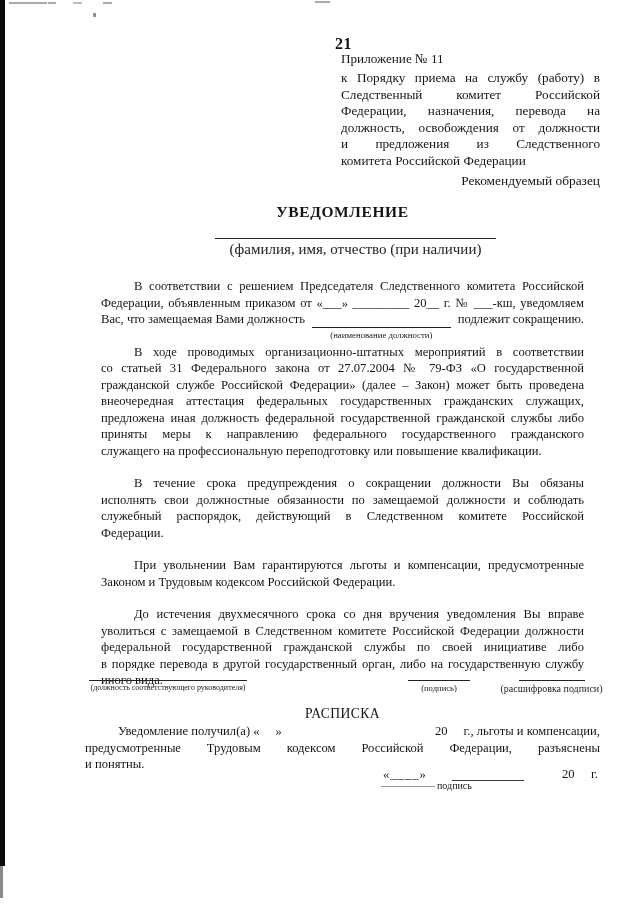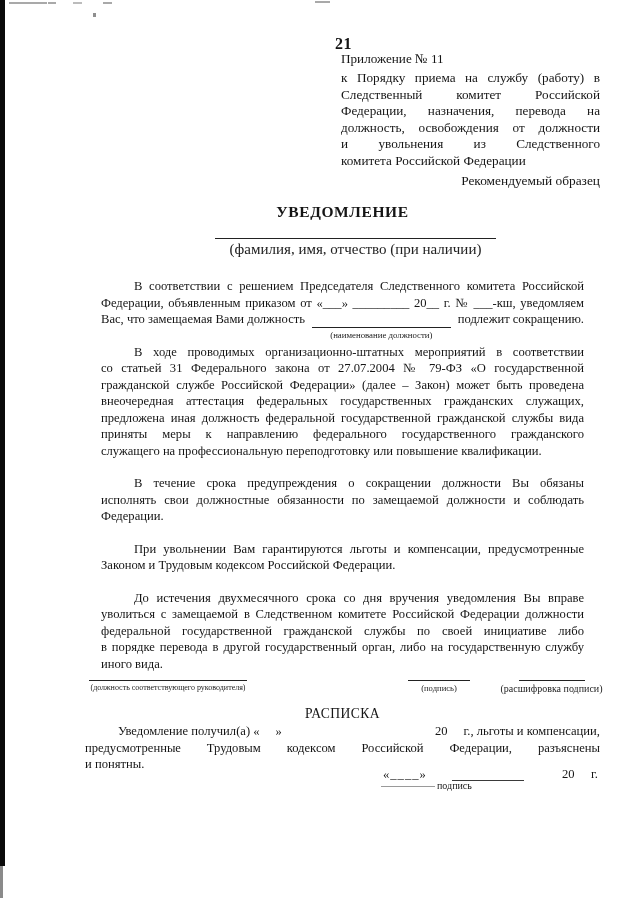--- a/index.html
+++ b/index.html
@@ -79,21 +79,21 @@
 
   <div class="page-number">21</div>
 
   <div class="appendix">
     <div class="appendix-title">Приложение № 11</div>
     <div>
         <div class="ln j">к Порядку приема на службу (работу) в</div>
         <div class="ln j">Следственный комитет Российской</div>
         <div class="ln j">Федерации, назначения, перевода на</div>
         <div class="ln j">должность, освобождения от должности</div>
-        <div class="ln j">и увольнения из Следственного</div>
+        <div class="ln j">и предложения из Следственного</div>
       </div>
     <div class="ln">комитета Российской Федерации</div>
   </div>
 
   <div class="recommended">Рекомендуемый образец</div>
 
   <div class="doc-title">УВЕДОМЛЕНИЕ</div>
 
   <div class="name-line"></div>
   <div class="name-caption">(фамилия, имя, отчество (при наличии)</div>
@@ -113,30 +113,31 @@
         <span class="rsp">подлежит сокращению.</span>
       </div>
     </div>
 
     <div class="para">
       <div>
           <div class="ln j ind">В ходе проводимых организационно-штатных мероприятий в соответствии</div>
           <div class="ln j">со статьей 31 Федерального закона от 27.07.2004 № 79-ФЗ «О государственной</div>
           <div class="ln j">гражданской службе Российской Федерации» (далее – Закон) может быть проведена</div>
           <div class="ln j">внеочередная аттестация федеральных государственных гражданских служащих,</div>
-          <div class="ln j">предложена иная должность федеральной государственной гражданской службы вида</div>
+          <div class="ln j">предложена иная должность федеральной государственной гражданской службы либо</div>
           <div class="ln j">приняты меры к направлению федерального государственного гражданского</div>
         </div>
       <div class="ln">служащего на профессиональную переподготовку или повышение квалификации.</div>
     </div>
 
     <div class="para">
       <div>
           <div class="ln j ind">В течение срока предупреждения о сокращении должности Вы обязаны</div>
           <div class="ln j">исполнять свои должностные обязанности по замещаемой должности и соблюдать</div>
+          <div class="ln j">служебный распорядок, действующий в Следственном комитете Российской</div>
         </div>
       <div class="ln">Федерации.</div>
     </div>
 
 
     <div class="para">
       <div>
           <div class="ln j ind">При увольнении Вам гарантируются льготы и компенсации, предусмотренные</div>
         </div>
       <div class="ln">Законом и Трудовым кодексом Российской Федерации.</div>

